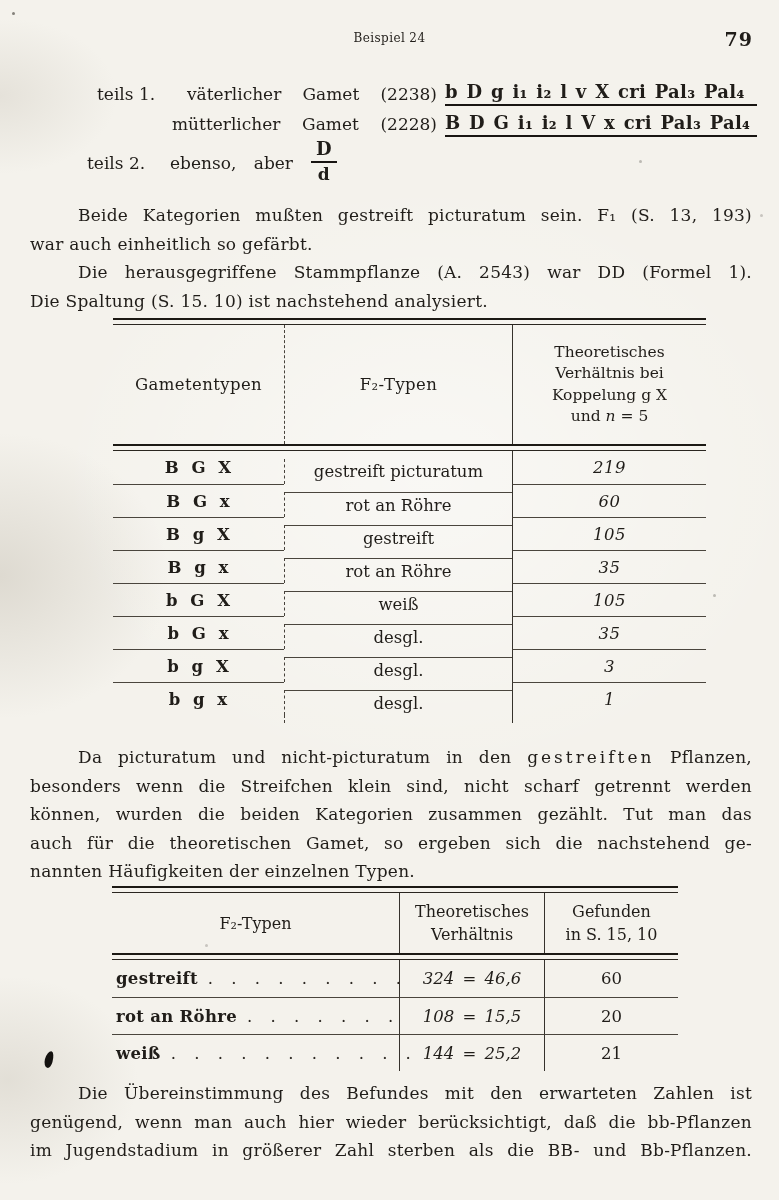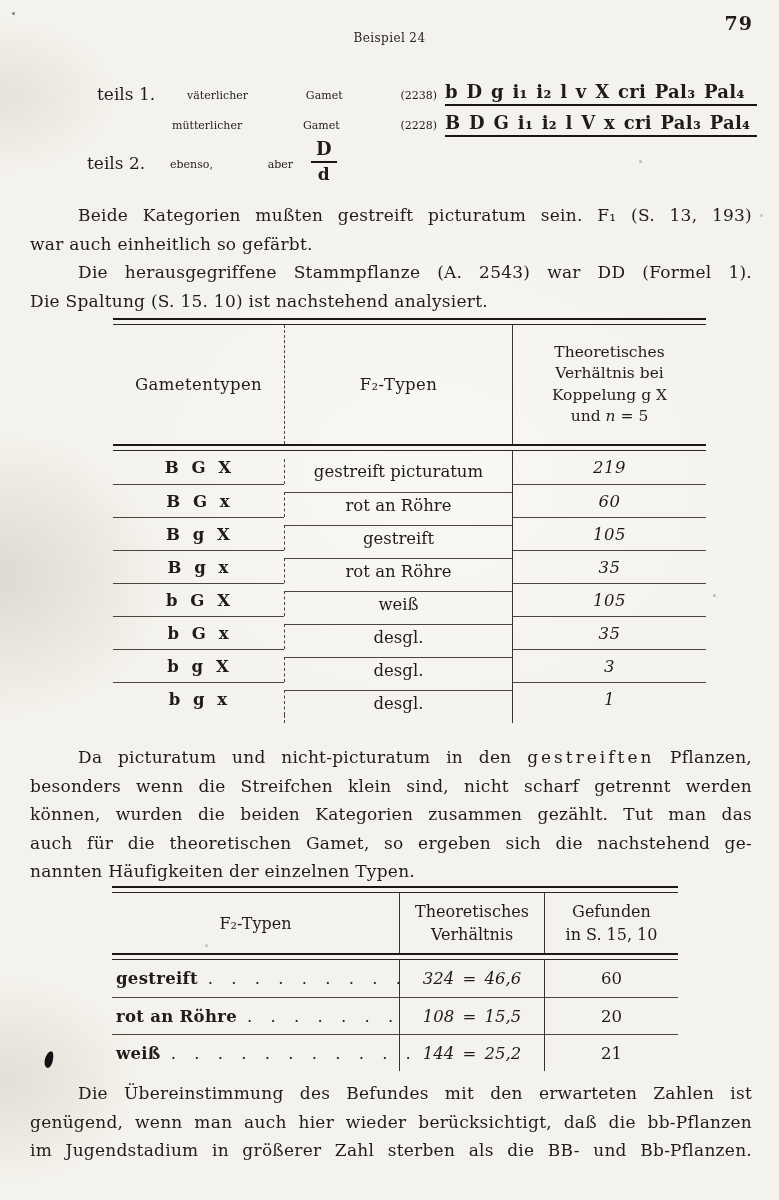--- a/index.html
+++ b/index.html
@@ -15,25 +15,25 @@
       radial-gradient(ellipse 260px 220px at 0% 48%, rgba(185,178,164,.38), transparent 65%),
       radial-gradient(ellipse 200px 160px at 1% 90%, rgba(185,178,164,.30), transparent 65%),
       radial-gradient(ellipse 180px 120px at 0% 8%,  rgba(185,178,164,.25), transparent 65%),
       radial-gradient(ellipse 500px 400px at 55% 40%, rgba(255,255,255,.45), transparent 75%),
       #f4f2ec;
   }
   .abs{position:absolute;}
 
   
   .title{top:31px;left:0;width:100%;text-align:center;font-size:12px;letter-spacing:.4px;}
-  .pageno{top:12px;right:26px;font-size:19px;font-weight:bold;letter-spacing:1px;}
+  .pageno{top:28px;right:26px;font-size:19px;font-weight:bold;letter-spacing:1px;}
 
   
   .glabel{font-size:17px;}
-  .gtext{font-size:11px;display:inline-block;text-align:justify;text-align-last:justify;}
+  .gtext{font-size:17px;display:inline-block;text-align:justify;text-align-last:justify;}
   .gformula{
     font-size:18px;font-weight:bold;display:inline-block;width:312px;
     border-bottom:2.4px solid #181512;padding-bottom:2px;
     word-spacing:2px;letter-spacing:.3px;white-space:nowrap;
   }
   .fraction{display:inline-block;text-align:center;vertical-align:middle;}
   .fraction .num{display:block;font-weight:bold;font-size:18px;border-bottom:2.2px solid #181512;padding:0 5px 2px 5px;}
   .fraction .den{display:block;font-weight:bold;font-size:17px;padding-top:1px;}
 
   

